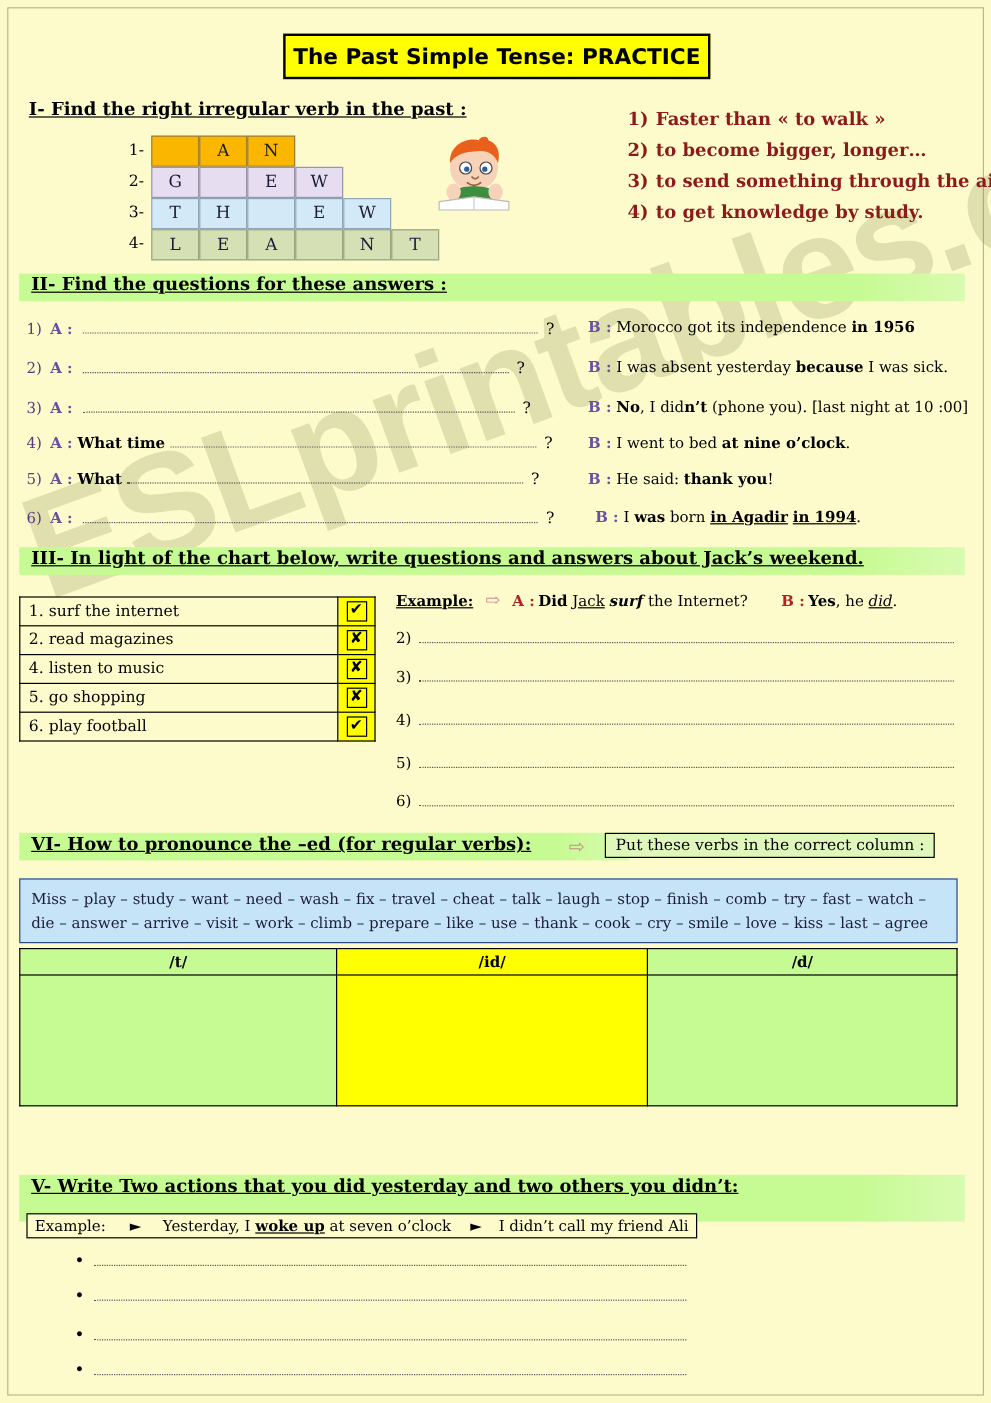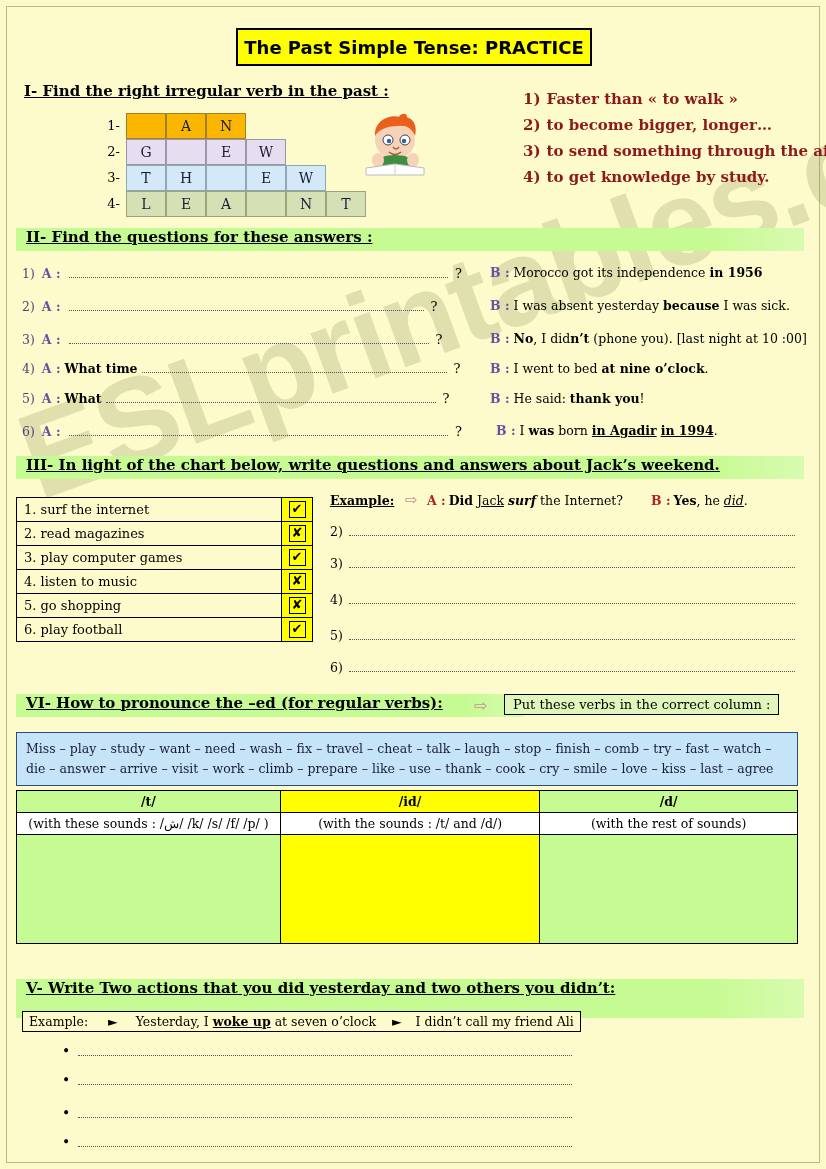--- a/index.html
+++ b/index.html
@@ -478,24 +478,20 @@
     <tbody>
     <tr>
       <td>1. surf the internet</td>
       <td class="mark"><span class="markbox">✔</span></td>
     </tr>
     <tr>
       <td>2. read magazines</td>
       <td class="mark"><span class="markbox">✘</span></td>
     </tr>
     <tr>
-      <td>3. play computer games</td>
-      <td class="mark"><span class="markbox">✔</span></td>
-    </tr>
-    <tr>
       <td>4. listen to music</td>
       <td class="mark"><span class="markbox">✘</span></td>
     </tr>
     <tr>
       <td>5. go shopping</td>
       <td class="mark"><span class="markbox">✘</span></td>
     </tr>
     <tr>
       <td>6. play football</td>
       <td class="mark"><span class="markbox">✔</span></td>
@@ -551,25 +547,20 @@
         <col style="width:33.2%">
         <col style="width:33%">
       </colgroup>
     <tbody>
         <tr>
       <td class="hdr col-green">/t/</td>
       <td class="hdr col-yellow">/id/</td>
       <td class="hdr col-green">/d/</td>
     </tr>
     <tr>
-      <td class="sub">(with these sounds : /ش/ /k/ /s/ /f/ /p/ )</td>
-      <td class="sub">(with the sounds : /t/ and /d/)</td>
-      <td class="sub">(with the rest of sounds)</td>
-    </tr>
-    <tr>
       <td class="body col-green"></td>
       <td class="body col-yellow"></td>
       <td class="body col-green"></td>
     </tr>
   </tbody>
     </table>
 
   <div class="sec-band" style="left:16px; top:979px; width:788px; height:39px;">
     <span class="htext">V- Write Two actions that you did yesterday and two others you didn’t:</span>
   </div>

